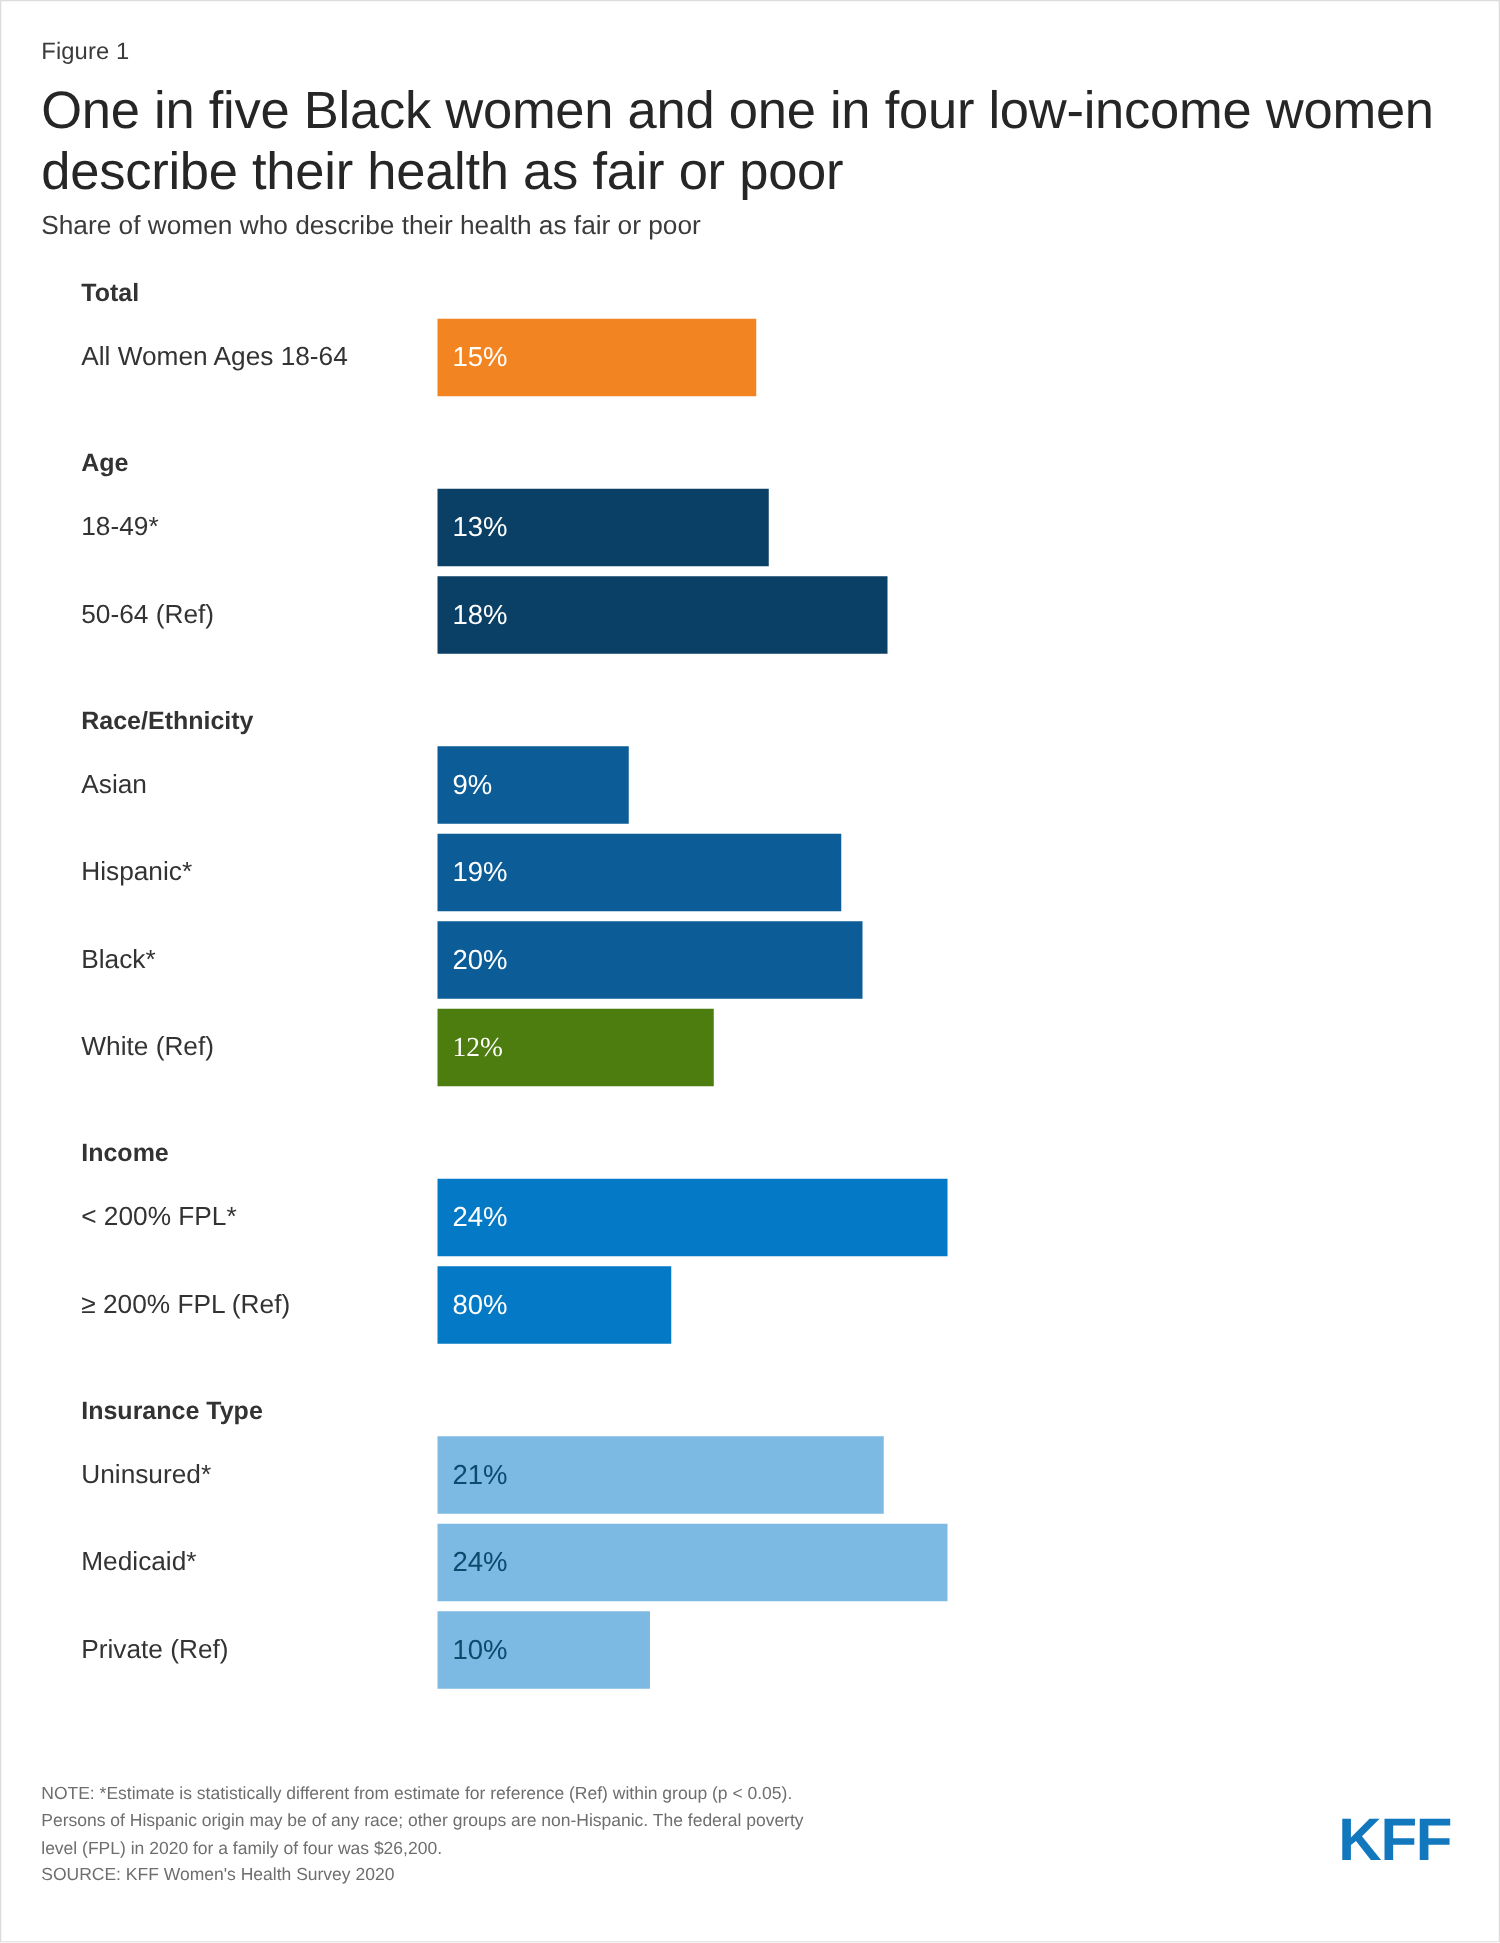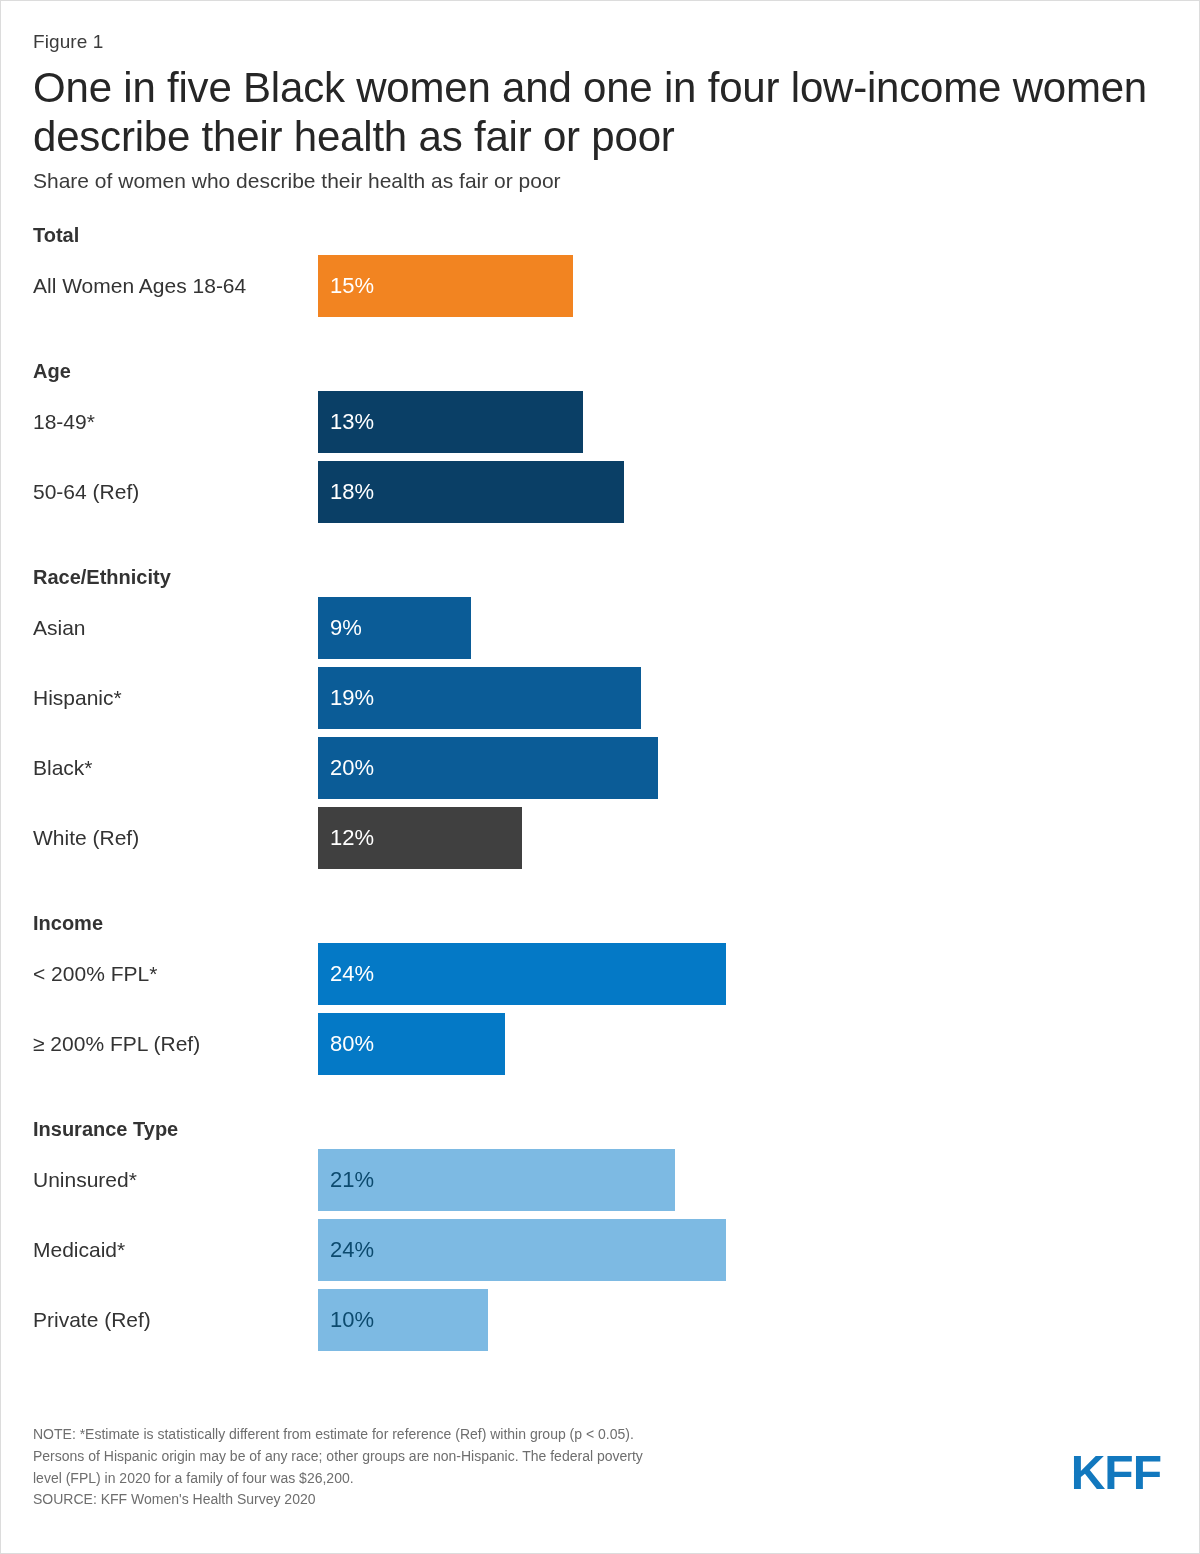--- a/index.html
+++ b/index.html
@@ -47,20 +47,21 @@
     font-size: 21px;
     color: #3b3b3b;
     font-weight: 400;
     margin: 0 0 22px 0;
   }
 
   
   .chart {
     position: relative;
     margin-top: 10px;
+    margin-left: 32px;
   }
   .group { margin-bottom: 0px; }
   .group-header {
     font-size: 20px;
     font-weight: bold;
     color: #333333;
     height: 40px;
     line-height: 40px;
   }
   .row {
@@ -149,21 +150,21 @@
         <div class="group">
           <div class="group-header">Age</div>
           <div class="row">
             <div class="row-label">18-49*</div>
             <div class="bar" style="width: 265px; background: rgb(10, 63, 102);">
               <span class="bar-value v-light">13%</span>
             </div>
           </div>
           <div class="row">
             <div class="row-label">50-64 (Ref)</div>
-            <div class="bar" style="width: 306px; background: rgb(10, 63, 102);">
+            <div class="bar" style="width: 360px; background: rgb(10, 63, 102);">
               <span class="bar-value v-light">18%</span>
             </div>
           </div>
         </div>
         <div class="gap-after"></div>
         <div class="group">
           <div class="group-header">Race/Ethnicity</div>
           <div class="row">
             <div class="row-label">Asian</div>
             <div class="bar" style="width: 153px; background: rgb(11, 92, 151);">
@@ -177,21 +178,21 @@
             </div>
           </div>
           <div class="row">
             <div class="row-label">Black*</div>
             <div class="bar" style="width: 340px; background: rgb(11, 92, 151);">
               <span class="bar-value v-light">20%</span>
             </div>
           </div>
           <div class="row">
             <div class="row-label">White (Ref)</div>
-            <div class="bar" style="width: 204px; background: #404040;">
+            <div class="bar" style="width: 221px; background: #4d7c0f; font-family: Liberation Serif, serif;">
               <span class="bar-value v-light">12%</span>
             </div>
           </div>
         </div>
         <div class="gap-after"></div>
         <div class="group">
           <div class="group-header">Income</div>
           <div class="row">
             <div class="row-label">&lt; 200% FPL*</div>
             <div class="bar" style="width: 408px; background: rgb(4, 121, 198);">

